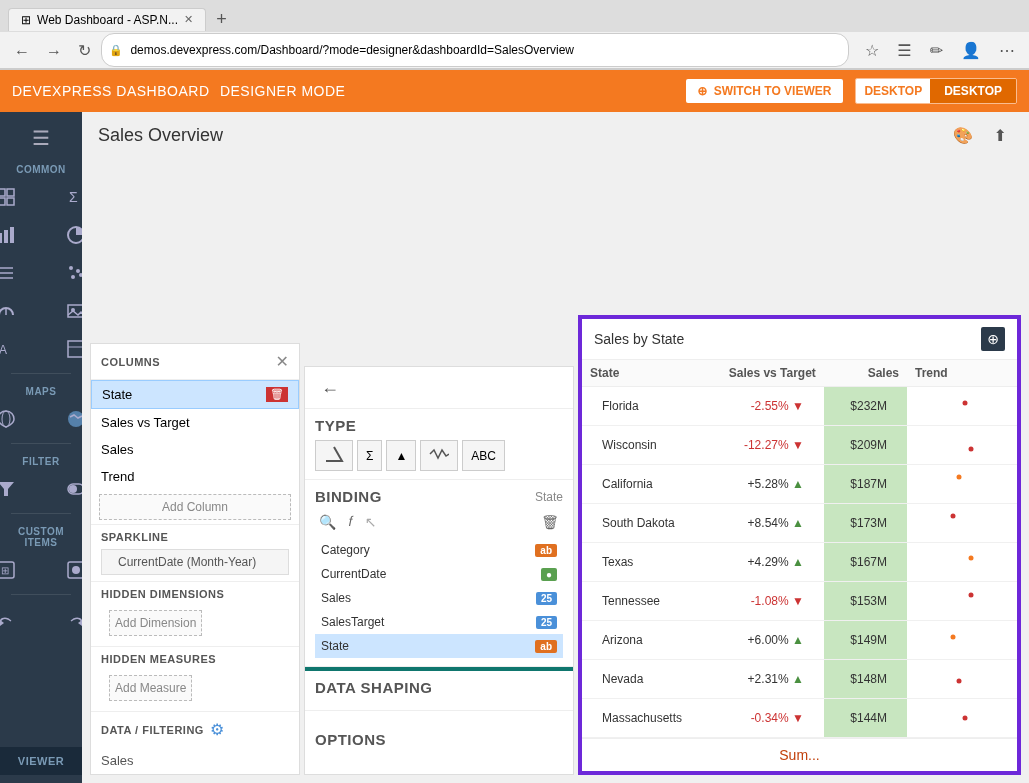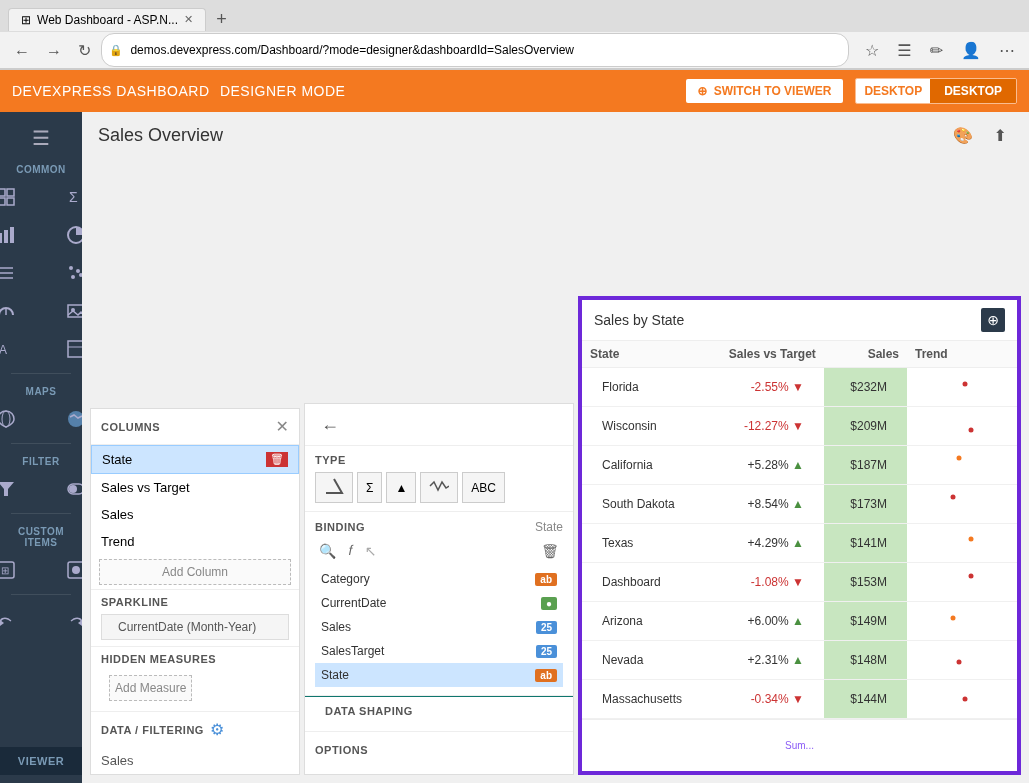--- a/index.html
+++ b/index.html
@@ -62,51 +62,51 @@
     .sparkline-item { padding: 5px 16px; background: #f5f5f5; font-size: 12px; color: #555; border: 1px solid #ddd; }
     .hidden-section { padding: 6px 10px; border-top: 1px solid #eee; }
     .data-filtering { padding: 8px 10px; border-top: 1px solid #eee; display: flex; align-items: center; gap: 6px; margin-top: auto; cursor: pointer; }
     .settings-icon { color: #4a90d9; font-size: 16px; }
     .sales-item { padding: 6px 10px; font-size: 13px; color: #555; }
 
     
     .middle-panel { width: 270px; background: white; border: 1px solid #ddd; flex-shrink: 0; display: flex; flex-direction: column; margin-right: 4px; overflow-y: auto; }
     .back-btn { background: none; border: none; font-size: 18px; color: #555; cursor: pointer; padding: 6px 10px; }
     .type-section { padding: 8px 10px; border-bottom: 1px solid #eee; }
-    .section-label { font-size: 11px; font-weight: bold; color: #555; letter-spacing: 0.5px; text-transform: uppercase; margin-bottom: 6px; }
+    .section-label { font-size: 15px; font-weight: bold; color: #555; letter-spacing: 0.5px; text-transform: uppercase; margin-bottom: 6px; }
     .type-buttons { display: flex; gap: 4px; flex-wrap: wrap; }
     .type-btn { background: #f5f5f5; border: 1px solid #ccc; padding: 4px 8px; cursor: pointer; font-size: 12px; }
     .binding-section { padding: 8px 10px; border-bottom: 1px solid #eee; }
     .binding-header { display: flex; align-items: center; justify-content: space-between; margin-bottom: 6px; }
     .binding-state { font-size: 12px; color: #888; }
     .binding-tool-btn { background: none; border: none; font-size: 14px; color: #666; cursor: pointer; padding: 2px 4px; }
     .binding-item { display: flex; align-items: center; justify-content: space-between; padding: 5px 6px; font-size: 12px; color: #333; cursor: pointer; }
     .binding-item.selected { background: #cce5ff; }
     .binding-tag { padding: 1px 5px; border-radius: 2px; font-size: 10px; font-weight: bold; color: white; }
     .tag-ab { background: #e07020; }
     .tag-green { background: #5aa050; }
     .tag-blue { background: #4a90d9; }
-    .data-shaping-section { padding: 8px 20px; border-top: 1px solid #0f766e; }
-    .options-section { padding: 12px 10px; border-top: 1px solid #eee; }
+    .data-shaping-section { padding: 8px 10px; border-top: 4px solid #0f766e; }
+    .options-section { padding: 20px 10px; border-top: 1px solid #eee; }
 
     
     .grid-panel { flex: 1; background: white; border: 4px solid #6d28d9; display: flex; flex-direction: column; overflow: hidden; position: relative; }
     .grid-header { display: flex; align-items: center; justify-content: space-between; padding: 8px 12px; border-bottom: 1px solid #eee; }
     .grid-title { font-size: 14px; color: #333; font-weight: 500; }
     .move-icon { background: #2b3a4a; color: white; padding: 4px 6px; font-size: 14px; border-radius: 2px; }
     .grid-table { width: 100%; border-collapse: collapse; font-size: 12px; }
     .grid-table th { padding: 6px 8px; text-align: left; color: #555; font-weight: 600; border-bottom: 1px solid #eee; background: #fafafa; }
     .grid-table th.right { text-align: right; }
     .grid-table td { padding: 5px 20px; border-bottom: 1px solid #f0f0f0; color: #333; }
     .grid-table td.right { text-align: right; }
     .green-cell { background: #c8e6c0; }
     .sales-val { font-weight: 500; }
     .sparkline-cell { width: 80px; }
     .sparkline-svg { width: 70px; height: 25px; }
-    .sum-row { text-align: center; padding: 20px; color: #8b5cf6; font-size: 10px; border-top: 1px solid #eee; }
+    .sum-row { text-align: center; padding: 8px; color: #c2410c; font-size: 14px; border-top: 1px solid #eee; }
     .grid-content { overflow-y: auto; }
 
   </style>
 </head>
 <body>
 
 <div class="browser-bar">
   <div class="browser-tabs">
     <div class="browser-tab">
       <span>⊞</span>
@@ -326,20 +326,24 @@
         <div class="column-item">
           <span>Trend</span>
         </div>
         <button class="add-btn">Add Column</button>
 
         <div class="sparkline-section">
           <div class="panel-section-title" style="margin-bottom:6px;">SPARKLINE</div>
           <div class="sparkline-item">CurrentDate (Month-Year)</div>
         </div>
 
+        <div class="hidden-section">
+          <div class="panel-section-title" style="margin-bottom:6px;">HIDDEN DIMENSIONS</div>
+          <button class="add-btn">Add Dimension</button>
+        </div>
 
         <div class="hidden-section">
           <div class="panel-section-title" style="margin-bottom:6px;">HIDDEN MEASURES</div>
           <button class="add-btn">Add Measure</button>
         </div>
 
         <div class="data-filtering">
           <span class="panel-section-title">DATA / FILTERING</span>
           <span class="settings-icon">⚙</span>
         </div>
@@ -479,30 +483,30 @@
         <polyline points="M2,16 L8,12 L14,8 L20,13 L26,7 L32,11 L38,9 L44,14 L50,10 L56,8 L62,12 L68,7" fill="none" stroke="#555" stroke-width="1.2"></polyline>
         <circle cx="26" cy="7" r="2.5" fill="#cc3333"></circle>
       </svg>
     </td>
   </tr>
                 <tr>
     <td>Texas</td>
     <td class="right" style="color:#333;">
       +4.29% <span style="color:#4a9040;">▲</span>
     </td>
-    <td class="right green-cell sales-val">$141M</td>
+    <td class="right green-cell sales-val">$167M</td>
     <td class="sparkline-cell">
       <svg class="sparkline-svg" viewBox="0 0 70 25" preserveAspectRatio="none">
         <polyline points="M2,10 L8,14 L14,11 L20,16 L26,12 L32,9 L38,14 L44,10 L50,15 L56,11 L62,13 L68,9" fill="none" stroke="#555" stroke-width="1.2"></polyline>
         <circle cx="44" cy="10" r="2.5" fill="#f47920"></circle>
       </svg>
     </td>
   </tr>
                 <tr>
-    <td>Dashboard</td>
+    <td>Tennessee</td>
     <td class="right" style="color:#cc3333;">
       -1.08% <span style="color:#cc3333;">▼</span>
     </td>
     <td class="right green-cell sales-val">$153M</td>
     <td class="sparkline-cell">
       <svg class="sparkline-svg" viewBox="0 0 70 25" preserveAspectRatio="none">
         <polyline points="M2,12 L8,16 L14,13 L20,10 L26,15 L32,11 L38,14 L44,8 L50,12 L56,15 L62,10 L68,13" fill="none" stroke="#555" stroke-width="1.2"></polyline>
         <circle cx="44" cy="8" r="2.5" fill="#cc3333"></circle>
       </svg>
     </td>

